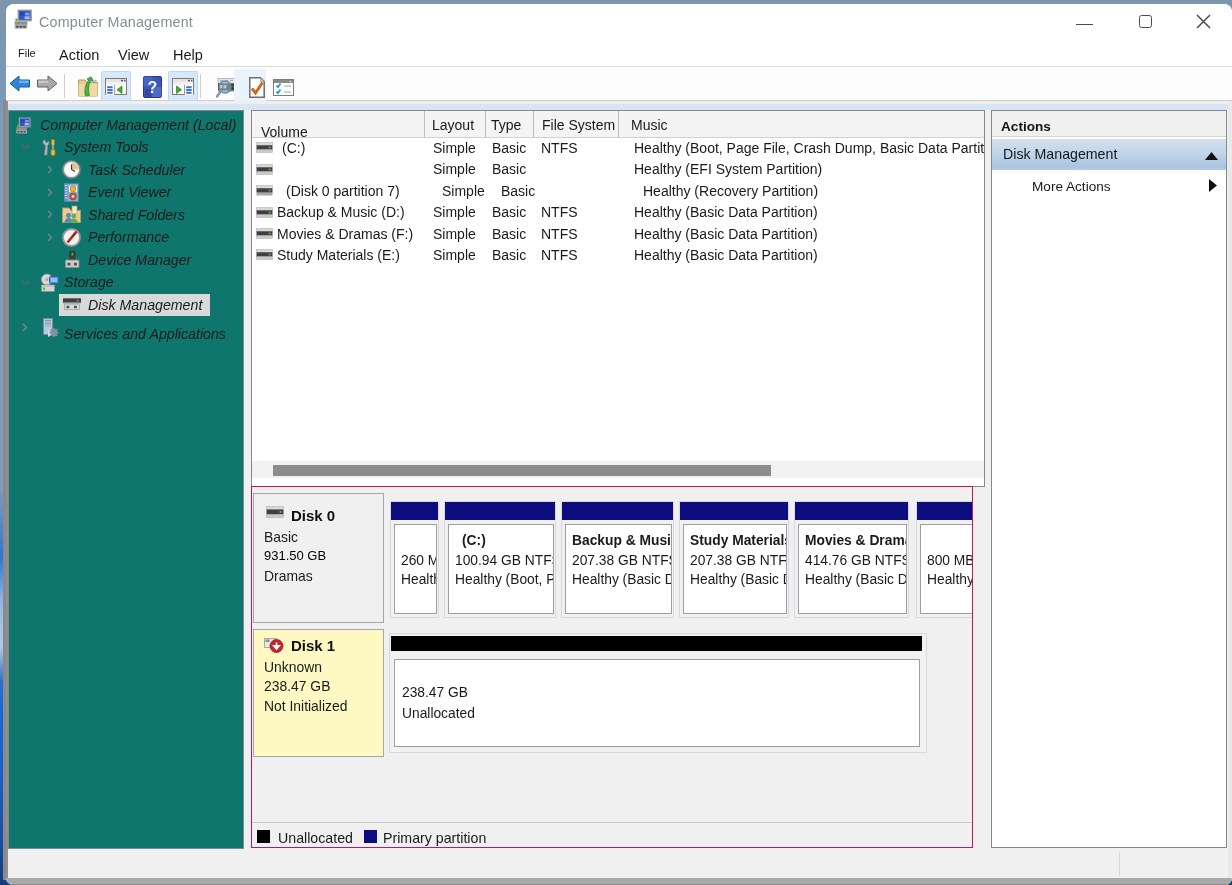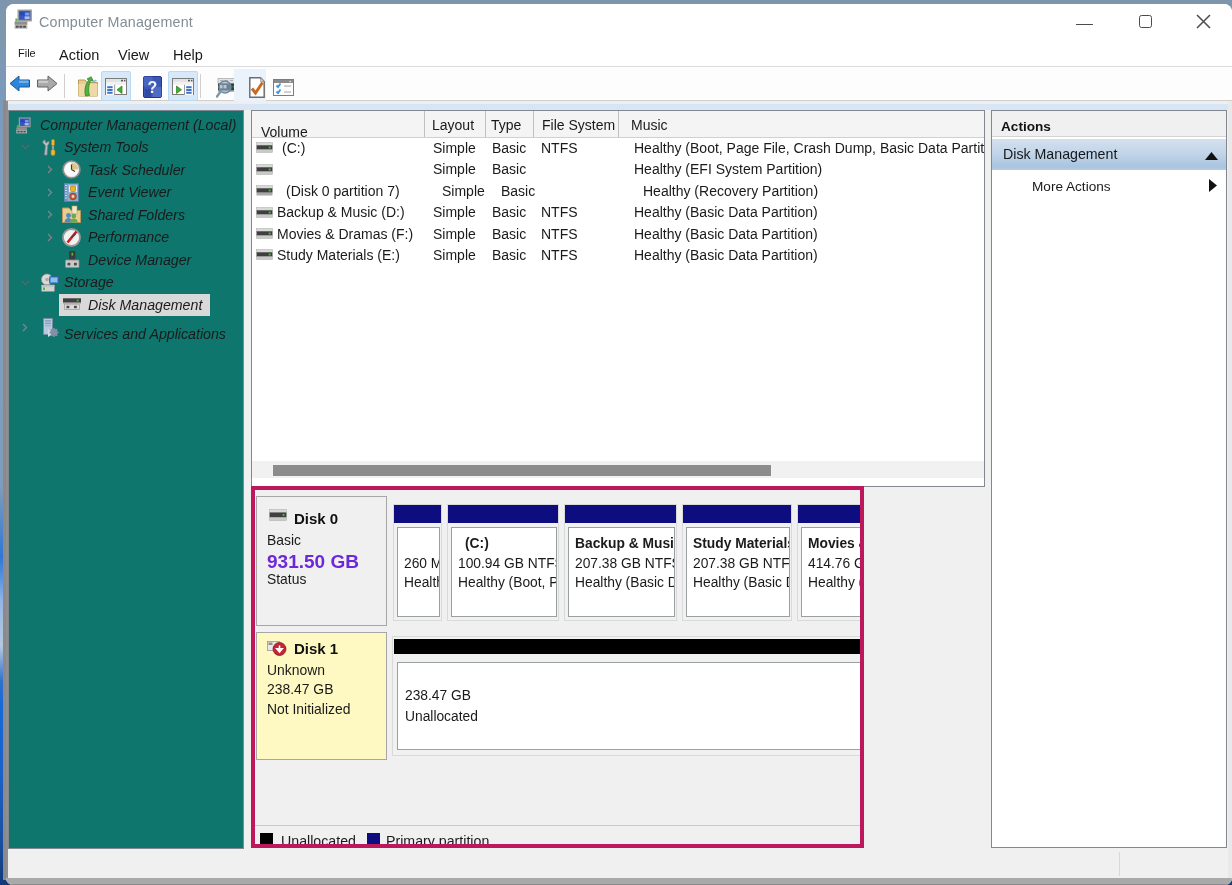--- a/index.html
+++ b/index.html
@@ -349,32 +349,32 @@
         <span style="left:25px;">Study Materials (E:)</span>
         <span style="left:181px;">Simple</span>
         <span style="left:240px;">Basic</span>
         <span style="left:289px;">NTFS</span>
         <span style="left:382px;">Healthy (Basic Data Partition)</span>
       </div>
 <div class="ab" style="left:0;top:350px;width:732px;height:17px;background:#f1f1f1;"></div>
 <div class="ab" style="left:21px;top:353.5px;width:498px;height:11px;background:#8c8c8c;"></div>
 </div>
 
-<div class="ab" style="left:245px;top:482px;width:613px;height:362px;background:#f0f0f0;border:4px solid #be185d;overflow:hidden;">
+<div class="ab" style="left:245px;top:482px;width:722px;height:362px;background:#f0f0f0;border:1px solid #be185d;overflow:hidden;">
 <div class="ab" style="left:1px;top:6px;width:131px;height:130px;background:#f0f0f0;border:1px solid #a6a6a6;">
 <svg class="ab" style="left:12px;top:12px;" width="18" height="12" viewBox="0 0 18 12">
           <rect x="0.5" y="0.5" width="17" height="3" fill="#d8d8d8" stroke="#aaa" stroke-width="0.5"></rect>
           <rect x="0.5" y="3.5" width="17" height="5" fill="#3f3f3f"></rect>
           <rect x="13.6" y="5" width="1.9" height="1.9" fill="#49c038"></rect>
           <rect x="0.5" y="8.5" width="17" height="3" fill="#c9c9c9" stroke="#aaa" stroke-width="0.5"></rect>
         </svg>
 <div class="ab t" style="left:37px;top:12.6px;font-size:15px;font-weight:bold;color:#111;">Disk 0</div>
 <div class="ab t" style="left:10px;top:35.2px;font-size:13.9px;color:#1a1a1a;">Basic</div>
-<div class="ab t" style="left:10px;top:54.3px;font-size:19px;color:#6d28d9;font-weight:bold;">931.50 GB</div>
-<div class="ab t" style="left:10px;top:73.9px;font-size:13.9px;color:#1a1a1a;">Status</div>
+<div class="ab t" style="left:10px;top:54.3px;font-size:13px;color:#000000;">931.50 GB</div>
+<div class="ab t" style="left:10px;top:73.9px;font-size:13.9px;color:#1a1a1a;">Dramas</div>
 </div>
 <div class="ab" style="left:1px;top:142px;width:131px;height:128px;background:#fef9c3;border:1px solid #a6a6a6;">
 <svg class="ab" style="left:10px;top:8px;" width="20" height="16" viewBox="0 0 20 16">
           <rect x="0.5" y="0.5" width="12" height="9" fill="#e8e8e8" stroke="#9a9a9a" stroke-width="0.8"></rect>
           <rect x="1.5" y="1.5" width="4" height="2.5" fill="#8f8f8f"></rect>
           <circle cx="12.5" cy="8" r="6.5" fill="#c42531" stroke="#8e1620" stroke-width="0.8"></circle>
           <path d="M12.5 4.5 L12.5 9.5 M12.5 11 L9.8 7.8 L15.2 7.8 Z" stroke="#fff" stroke-width="1.6" fill="#fff"></path>
         </svg>
 <div class="ab t" style="left:37px;top:7px;font-size:15px;font-weight:bold;color:#111;">Disk 1</div>
 <div class="ab t" style="left:10px;top:29.1px;font-size:13.9px;color:#1a1a1a;">Unknown</div>

